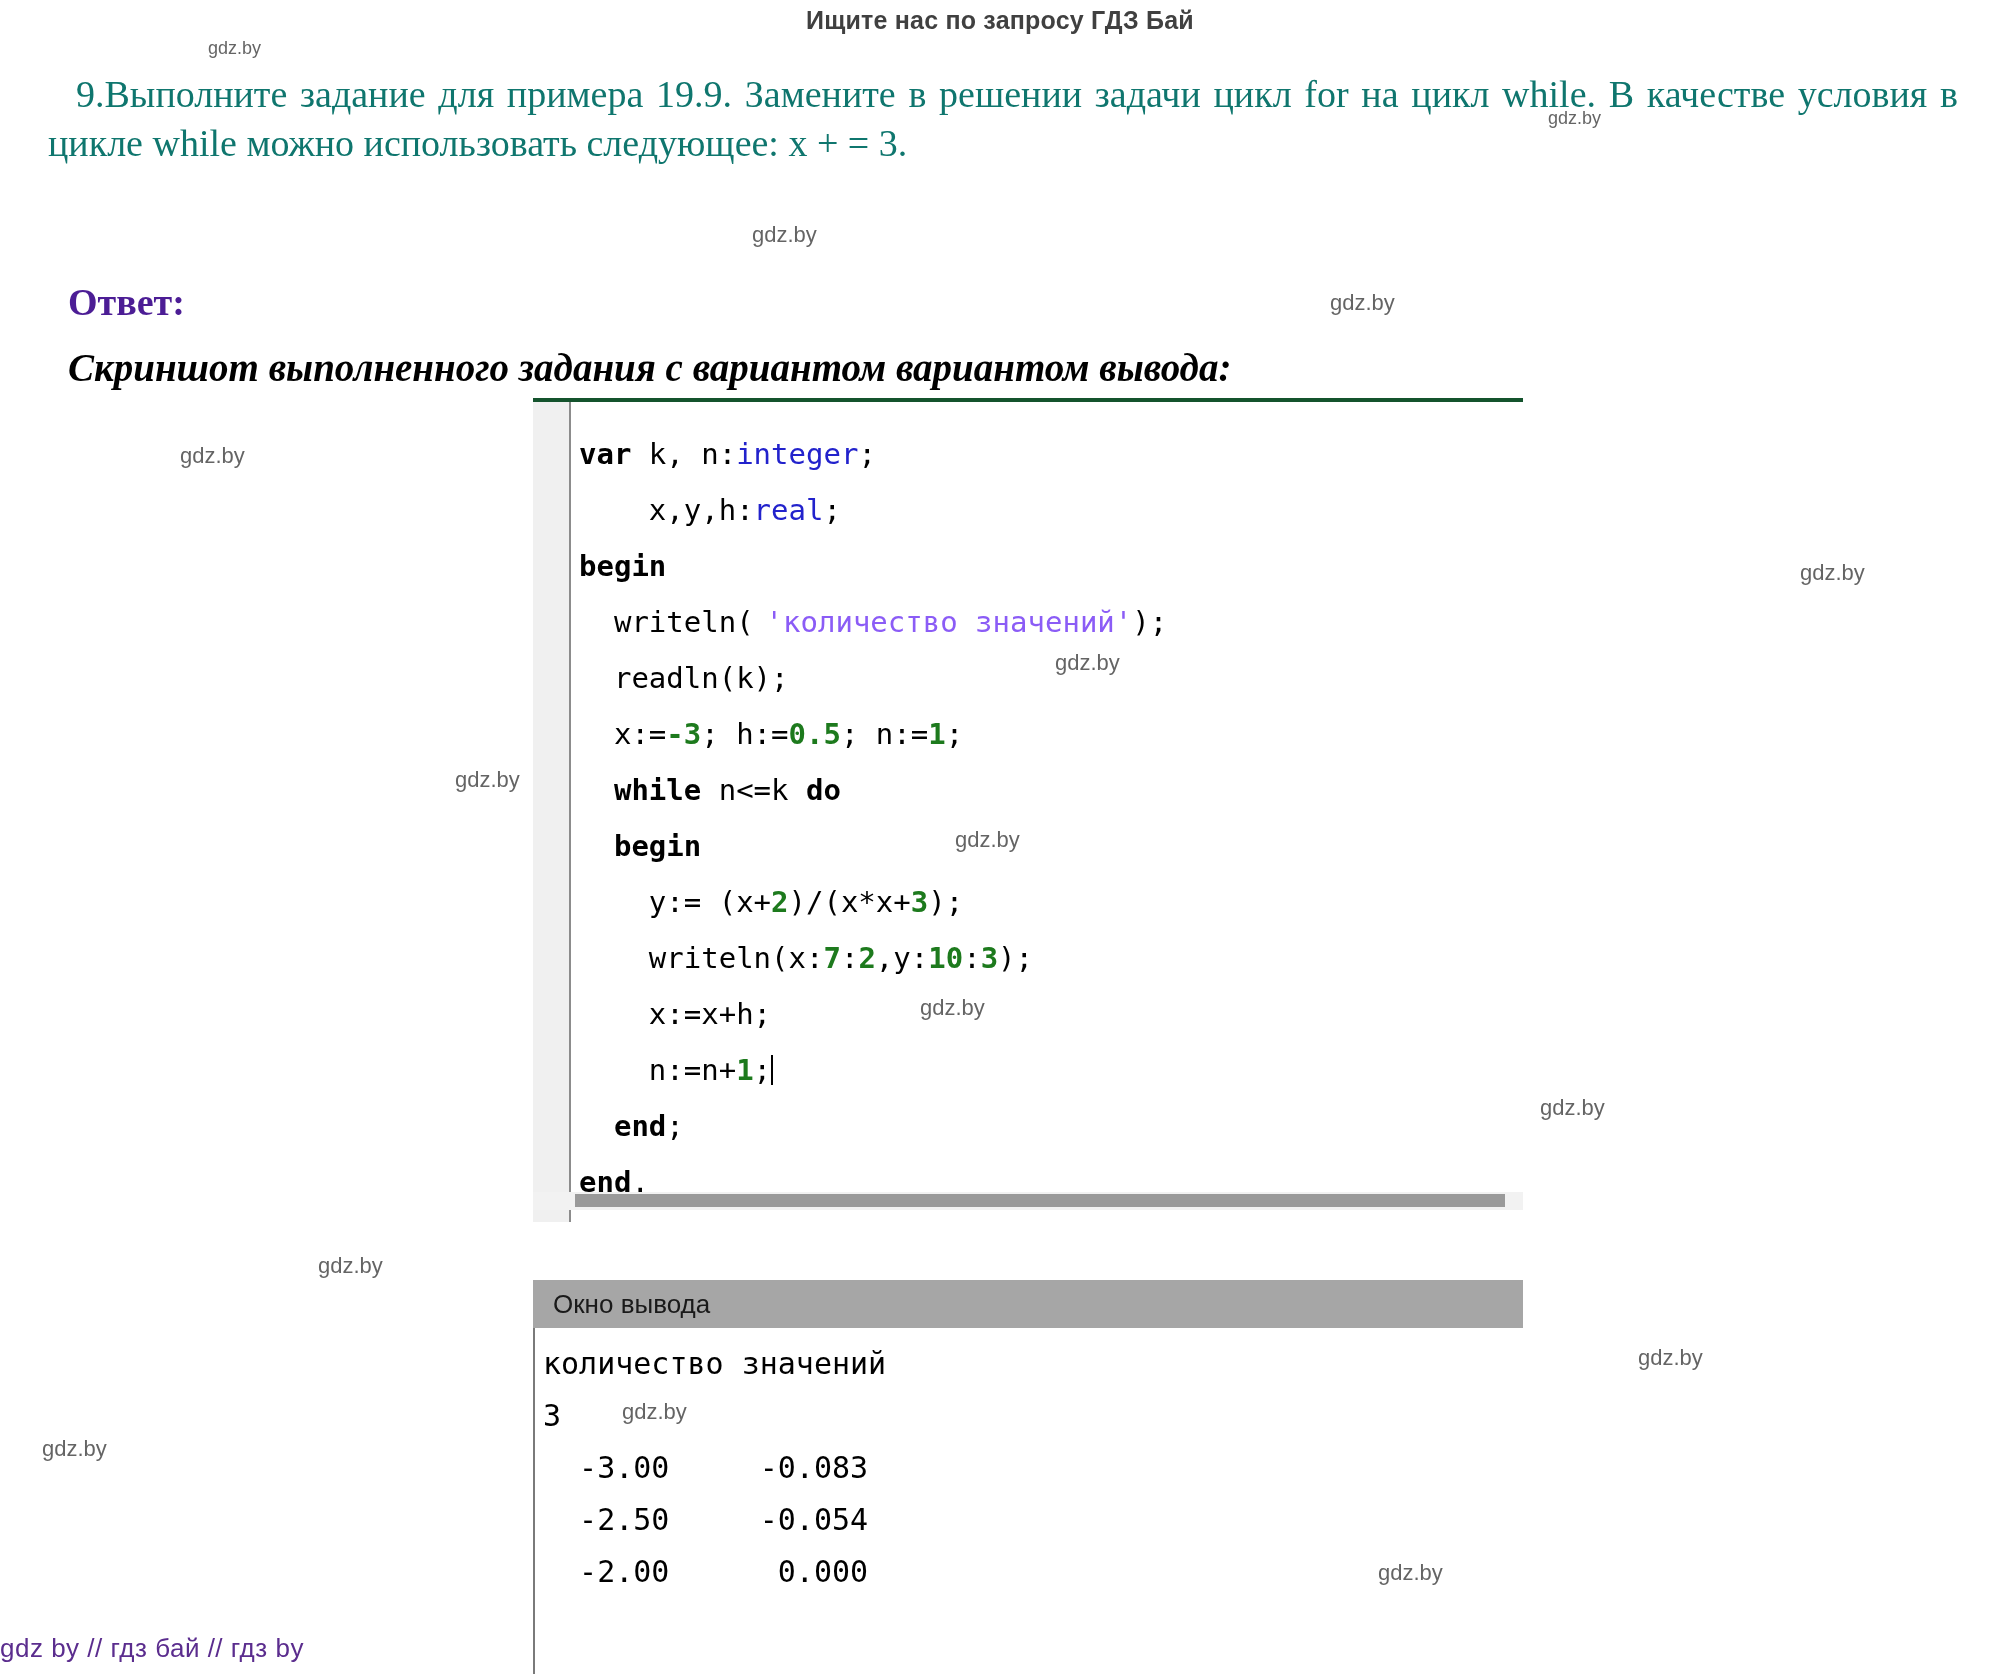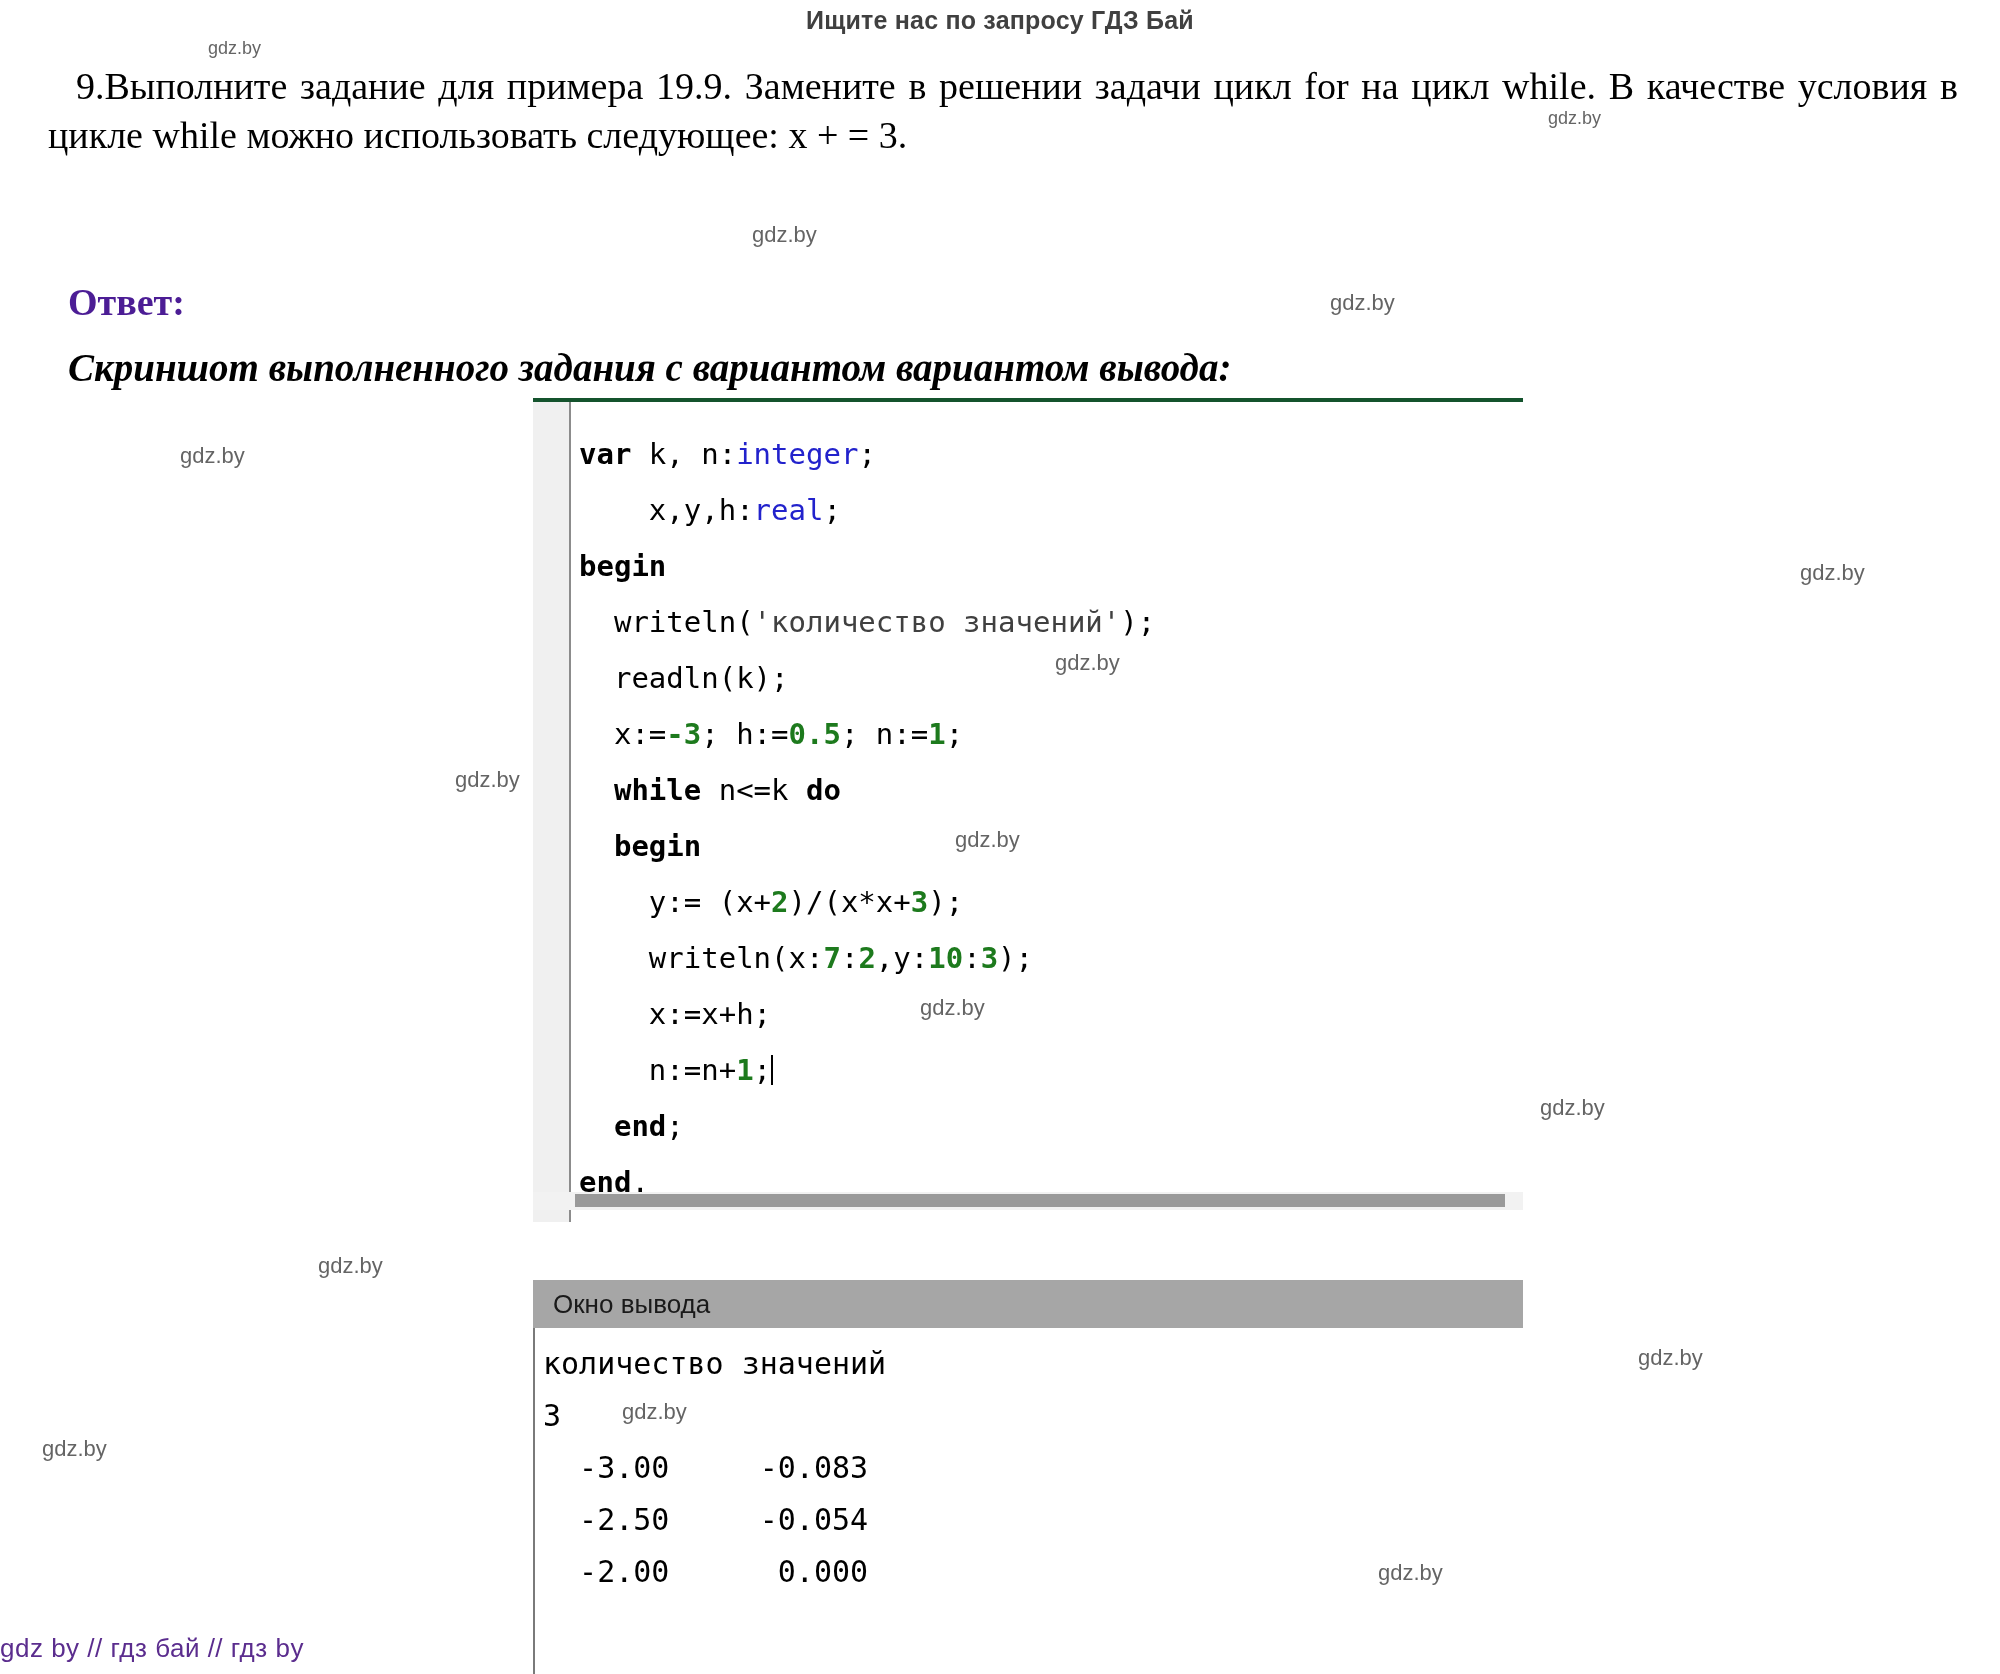--- a/index.html
+++ b/index.html
@@ -35,25 +35,25 @@
     color: #4a4a4a;
     opacity: 0.85;
     white-space: nowrap;
     pointer-events: none;
   }
   .wm.small { font-size: 18px; }
 
   .task-text {
     position: absolute;
     left: 48px;
-    top: 62px;
+    top: 70px;
     width: 1910px;
     font-size: 38px;
     line-height: 1.28;
-    color: #000000;
+    color: #0f766e;
     text-align: justify;
     text-justify: inter-word;
   }
   .task-text .num { margin-left: 28px; }
 
   .answer-label {
     position: absolute;
     left: 68px;
     top: 280px;
     font-size: 38px;
@@ -102,21 +102,21 @@
     left: 46px;
     top: 24px;
     font-family: "DejaVu Sans Mono", monospace;
     font-size: 29px;
     line-height: 56px;
     color: #000000;
     white-space: pre;
   }
   .kw { color: #000000; font-weight: bold; }
   .ty { color: #2222cc; }
-  .st { color: #404040; }
+  .st { color: #8b5cf6; margin-left: 12px; }
   .nm { color: #1d7a1d; font-weight: bold; }
   .caret {
     display: inline-block;
     width: 2px;
     height: 30px;
     background: #000;
     vertical-align: -5px;
   }
 
   .hscroll-wrap {

